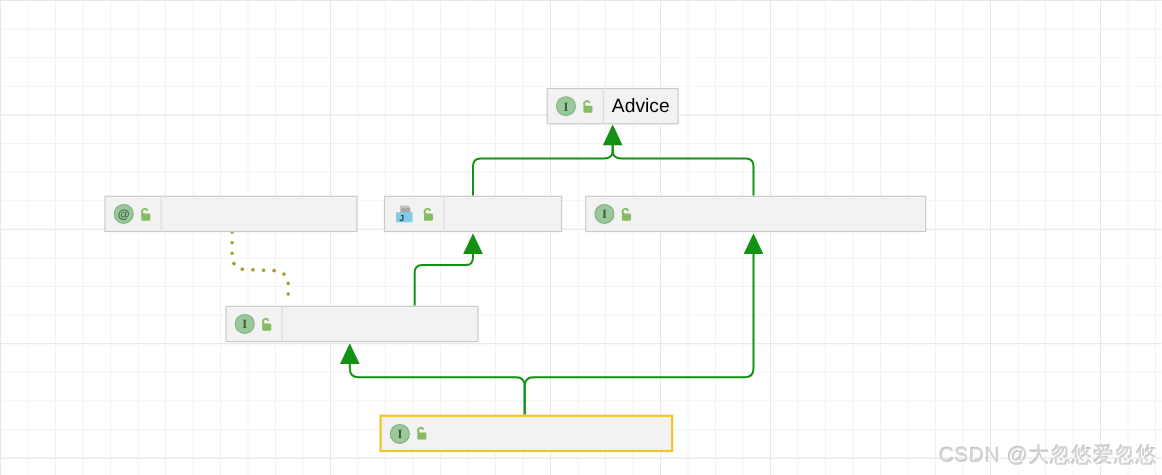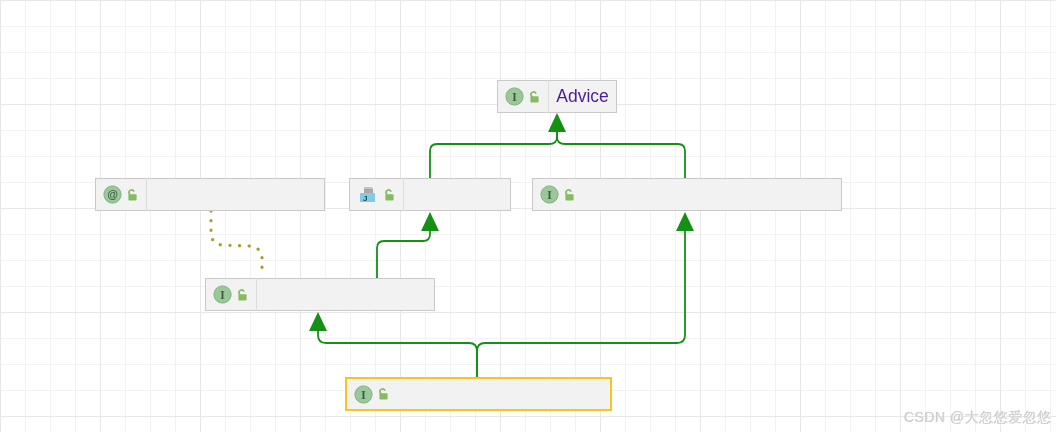--- a/index.html
+++ b/index.html
@@ -32,32 +32,32 @@
     padding-left:7px;overflow:visible;
   }
   .node.selected{
     border:2px solid var(--selection-yellow,#f5c524);
     height:34px;
   }
   .node .icon-wrap{display:inline-flex;flex:0 0 auto;}
   .node .lock-wrap{display:inline-flex;flex:0 0 auto;margin-left:3px;}
   .node .sep{flex:0 0 auto;width:0;height:33px;border-left:1px solid #dcdcdc;margin-left:7px;}
   .node .label{
-    flex:1;text-align:center;font-size:17.5px;color:#4c1d95;
+    flex:1;text-align:center;font-size:17.5px;color:#000000;
     white-space:nowrap;padding:0 6px;line-height:1;
   }
   .hl-red{
     position:relative;display:inline-block;
     background:var(--highlight-red,#e0797b);
     border-radius:13px;padding:4px 14px 5px 14px;margin:-4px -10px -5px -10px;
     box-shadow:inset 8px 0 10px -5px #c9585c, inset 0 0 0 1px rgba(205,95,98,.35);
   }
   .watermark{
     position:absolute;right:4px;bottom:5px;z-index:3;
-    font-size:14px;color:#d2d2d2;letter-spacing:.5px;
+    font-size:19px;color:#d2d2d2;letter-spacing:.5px;
     text-shadow:1px 1px 1px #ffffff,-0.5px -0.5px 0 #c2c2c2;
     user-select:none;
   }
 </style>
 </head>
 <body>
 
 <div class="canvas">
 
   <svg class="edges" width="1056" height="432">

